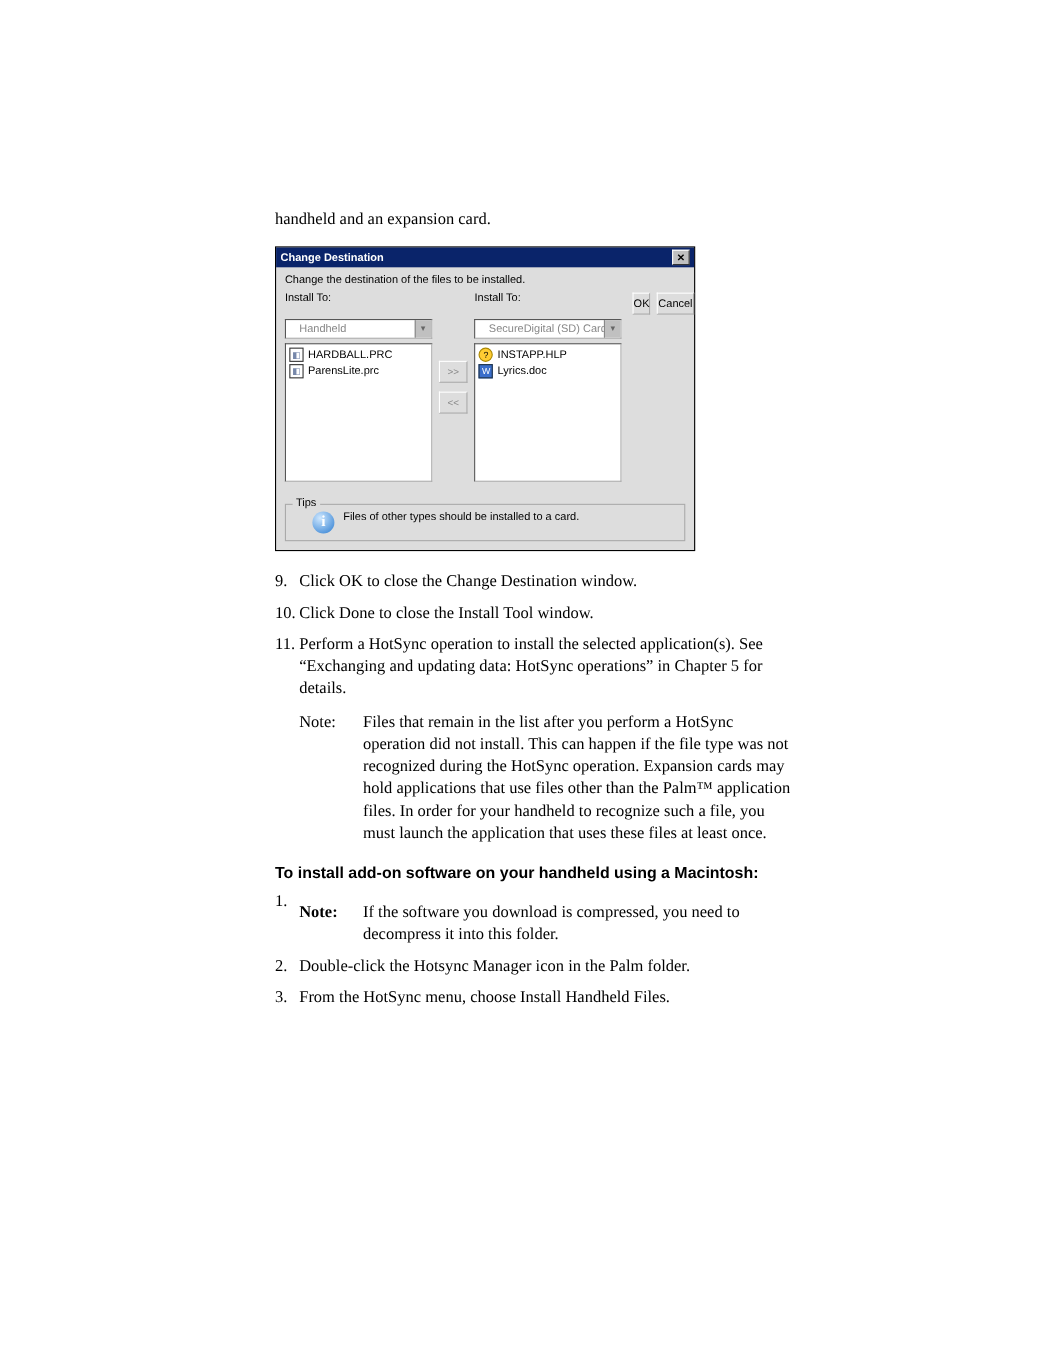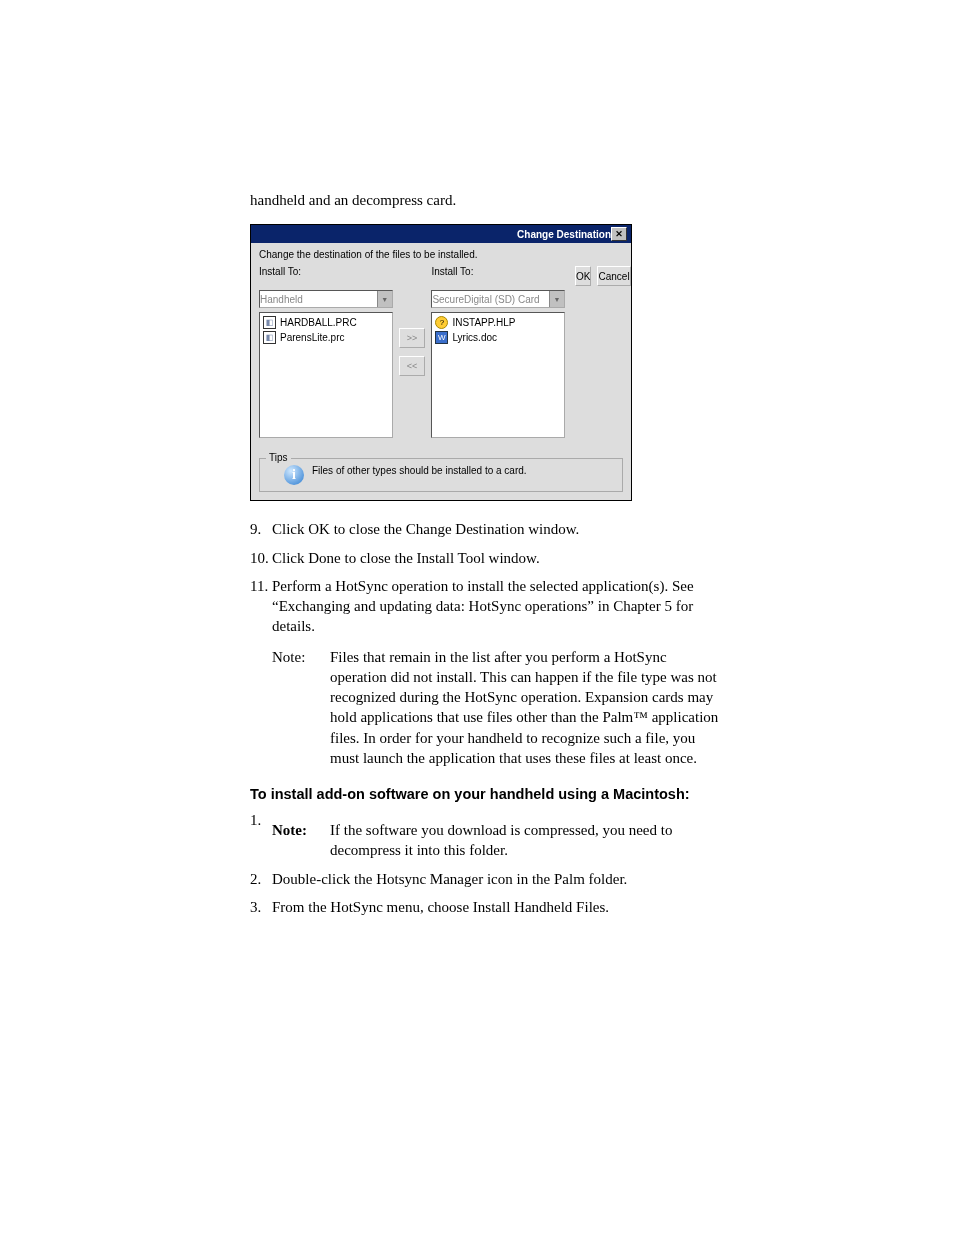--- a/index.html
+++ b/index.html
@@ -31,21 +31,21 @@
     font-family: Tahoma, Arial, sans-serif;
     font-size: 10px;
     color: #000;
   }
   .titlebar {
     background: #0a246a;
     color: #fff;
     padding: 2px 4px;
     font-weight: bold;
     display: flex;
-    justify-content: flex-end;
+    justify-content: space-between;
     align-items: center;
   }
   .titlebar .close {
     background: #c0c0c0;
     color: #000;
     width: 14px;
     height: 12px;
     display: inline-flex;
     align-items: center;
     justify-content: center;
@@ -62,21 +62,21 @@
     gap: 6px;
   }
   .panel-col { width: 140px; }
   .dlg-label { margin-bottom: 2px; }
   .dlg-combo {
     display: flex;
     border: 1px inset #aaa;
     background: #fff;
     height: 16px;
     color: #888;
-    padding: 0 0;
+    padding: 0 12px;
     align-items: center;
     position: relative;
     margin-top: 13px;
   }
   .dlg-combo .arrow {
     position: absolute;
     right: 0; top: 0; bottom: 0;
     width: 14px;
     background: #c0c0c0;
     border-left: 1px solid #888;
@@ -193,21 +193,21 @@
     font-family: Arial, Helvetica, sans-serif;
     font-weight: bold;
     font-size: 12.5px;
   }
 </style>
 </head>
 <body>
 
 <div class="page">
 
-  <p class="body-text">handheld and an decompress card.</p>
+  <p class="body-text">handheld and an expansion card.</p>
 
   <div class="dialog">
     <div class="titlebar">
       <span>Change Destination</span>
       <span class="close">✕</span>
     </div>
     <div class="dlg-body">
       <div class="dlg-caption">Change the destination of the files to be installed.</div>
       <div class="dlg-cols">
 

